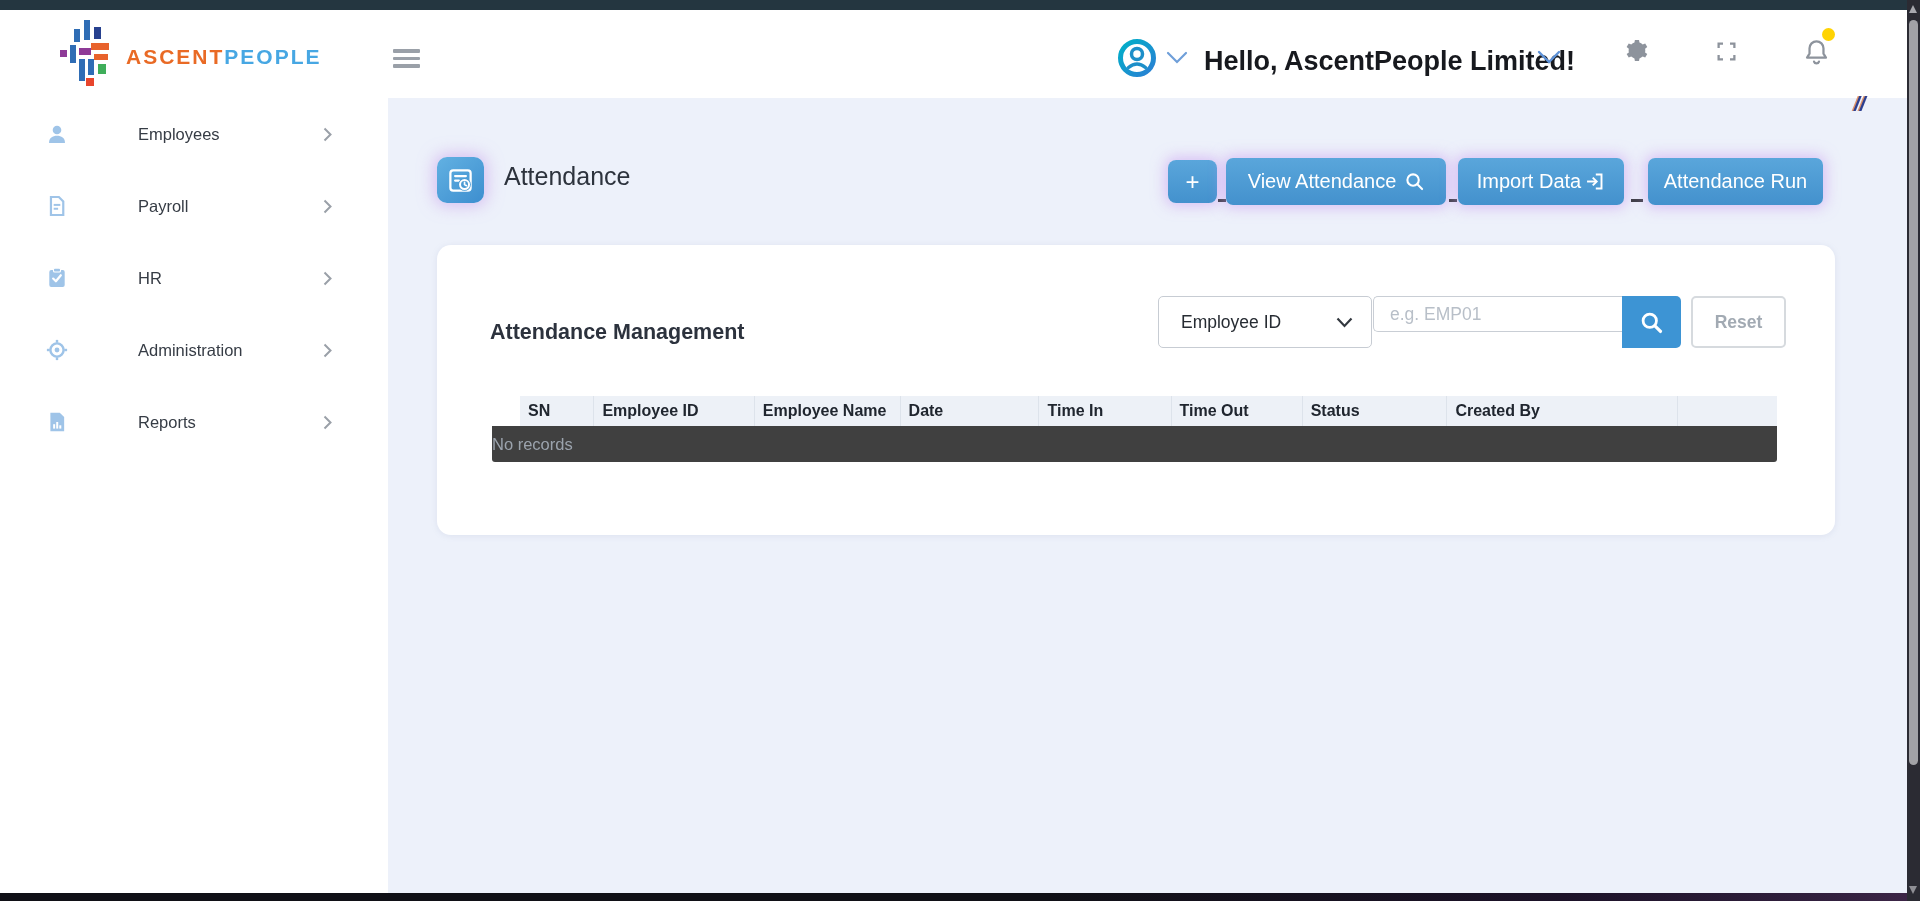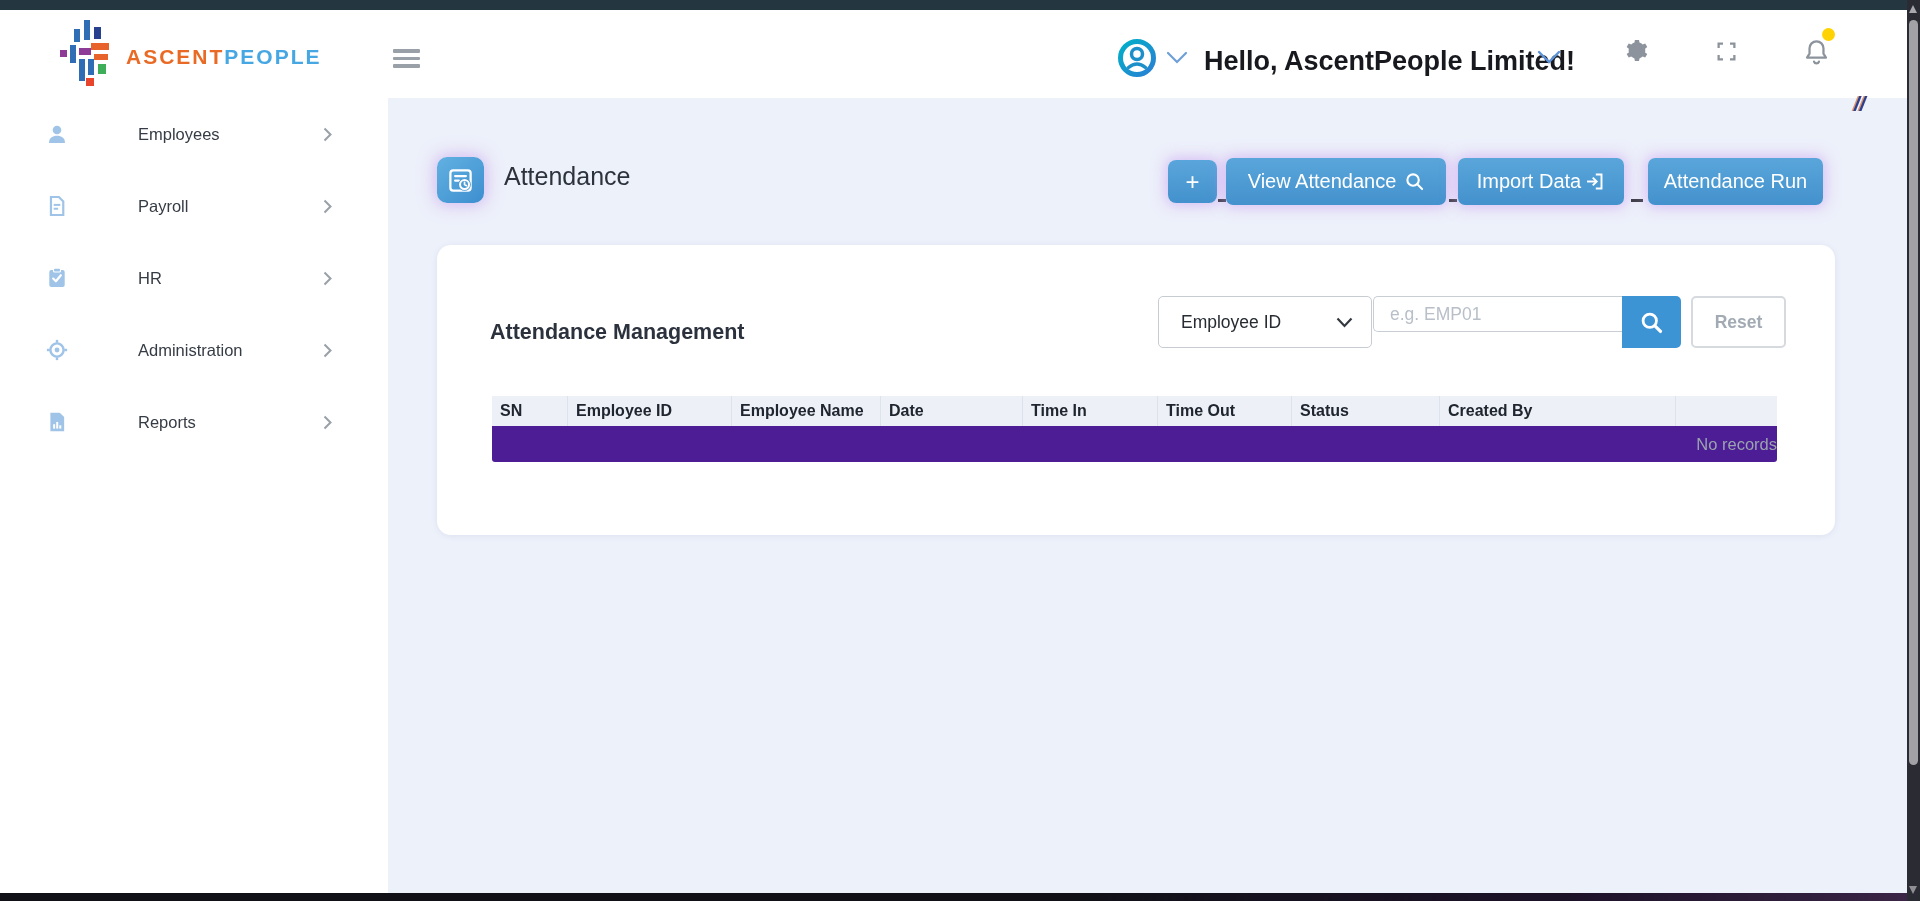--- a/index.html
+++ b/index.html
@@ -83,26 +83,26 @@
     border-right:none; border-radius:5px 0 0 5px; padding:0 16px; font-size:17.5px;
     color:#272c33; font-family:"Liberation Sans", sans-serif; outline:none; }
   #search-input::placeholder { color:#b8bfc8; }
   #search-btn { left:1185px; top:51px; width:59px; height:52px; border:none; cursor:pointer;
     background:#3d94d4; border-radius:0 5px 5px 0; display:flex; align-items:center; justify-content:center; }
   #reset-btn { left:1254px; top:51px; width:95px; height:52px; background:#fff; cursor:pointer;
     border:2px solid #d6dade; border-radius:5px; font-size:17.5px; font-weight:bold;
     color:#a2aab3; font-family:"Liberation Sans", sans-serif; }
 
   #table { left:55px; top:151px; width:1285px; }
-  #thead { display:flex; height:30px; background:#edf1f7; }
+  #thead { display:flex; height:30px; background:#edf1f7;margin-left:28px; }
   .th { font-size:16px; font-weight:bold; color:#20262f; line-height:30px;
     padding-left:8px; border-right:1px solid #dde3eb; overflow:hidden; white-space:nowrap; }
   .th:last-child { border-right:none; }
-  #tbody-row { height:36px; background:#4c1d95; display:flex; align-items:center;
-    justify-content:flex-end; border-radius:0 0 3px 3px; }
+  #tbody-row { height:36px; background:#404040; display:flex; align-items:center;
+    justify-content:flex-start; border-radius:0 0 3px 3px; }
   #empty-msg { font-size:16.5px; color:#9ba3ad; }
 </style>
 </head>
 <body>
 
 <div class="abs" id="top-strip"></div>
 <div class="abs" id="bottom-strip"></div>
 <div class="abs" id="scrollbar">
   <div class="abs" id="scroll-up"></div>
   <div class="abs" id="scroll-thumb"></div>

